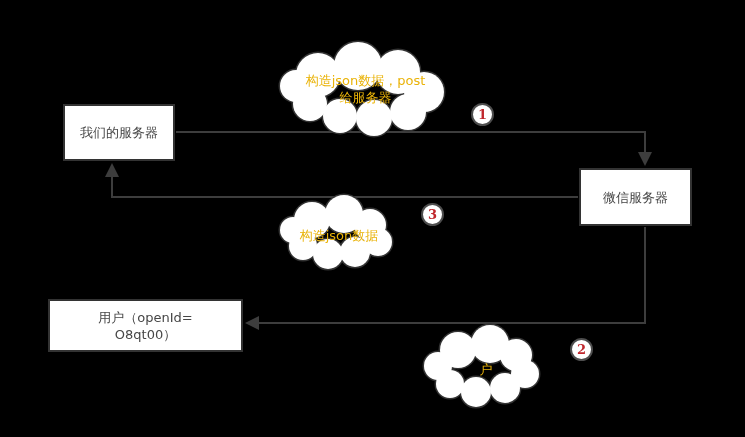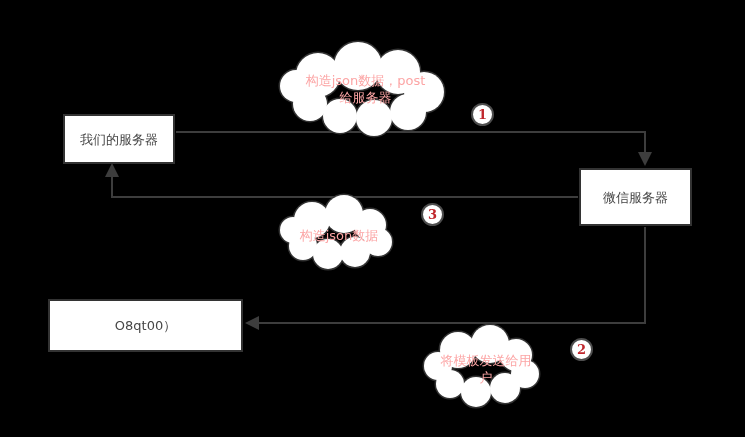--- a/index.html
+++ b/index.html
@@ -10,21 +10,21 @@
   svg.layer{position:absolute;left:0;top:0;}
   .node{
     position:absolute;background:#ffffff;border:2px solid #333333;
     box-sizing:border-box;display:flex;flex-direction:column;
     align-items:center;justify-content:center;
     color:#464646;font-size:13px;text-align:center;
   }
   .node .ln{line-height:17px;white-space:nowrap;}
   .cloud-text{
     position:absolute;display:flex;flex-direction:column;align-items:center;
-    justify-content:center;color:#fca5a5;font-size:13px;text-align:center;
+    justify-content:center;color:#eab308;font-size:13px;text-align:center;
   }
   .cloud-text .ln{line-height:17px;white-space:nowrap;}
   .badge{
     position:absolute;width:23px;height:23px;border-radius:50%;
     background:#ffffff;border:2px solid #4d4d4d;box-sizing:border-box;
     display:flex;align-items:center;justify-content:center;
     color:#c0272d;font-family:"DejaVu Serif","Liberation Serif",serif;
     font-weight:bold;font-size:13px;
   }
 </style>
@@ -115,43 +115,43 @@
         <circle cx="516" cy="355" r="16"></circle>
           <circle cx="525" cy="374" r="14"></circle>
         <circle cx="505" cy="388" r="15"></circle>
           <circle cx="476" cy="392" r="15"></circle>
         <circle cx="450" cy="384" r="14"></circle>
           <circle cx="438" cy="366" r="14"></circle>
       </g>
     </g>
   </svg>
 
-  <div class="node" style="left:63px;top:104px;width:112px;height:50px;margin-top:10px;">
+  <div class="node" style="left:63px;top:104px;width:112px;height:57px;">
     <div class="ln">我们的服务器</div>
   </div>
 
   <div class="node" style="left:579px;top:168px;width:113px;height:58px;">
     <div class="ln">微信服务器</div>
   </div>
 
   <div class="node" style="left:48px;top:299px;width:195px;height:53px;">
+    <div class="ln">用户（openId=</div>
     <div class="ln">O8qt00）</div>
   </div>
 
   <div class="cloud-text" style="left:288px;top:68px;width:155px;height:42px;">
     <div class="ln">构造json数据，post</div>
     <div class="ln">给服务器</div>
   </div>
 
   <div class="cloud-text" style="left:283px;top:226px;width:112px;height:18px;">
     <div class="ln">构造json数据</div>
   </div>
 
   <div class="cloud-text" style="left:430px;top:351px;width:112px;height:36px;">
-    <div class="ln">将模板发送给用</div>
     <div class="ln">户</div>
   </div>
 
   <div class="badge" style="left:471px;top:103px;">
     <span>1</span>
   </div>
 
   <div class="badge" style="left:570px;top:338px;">
     <span>2</span>
   </div>

